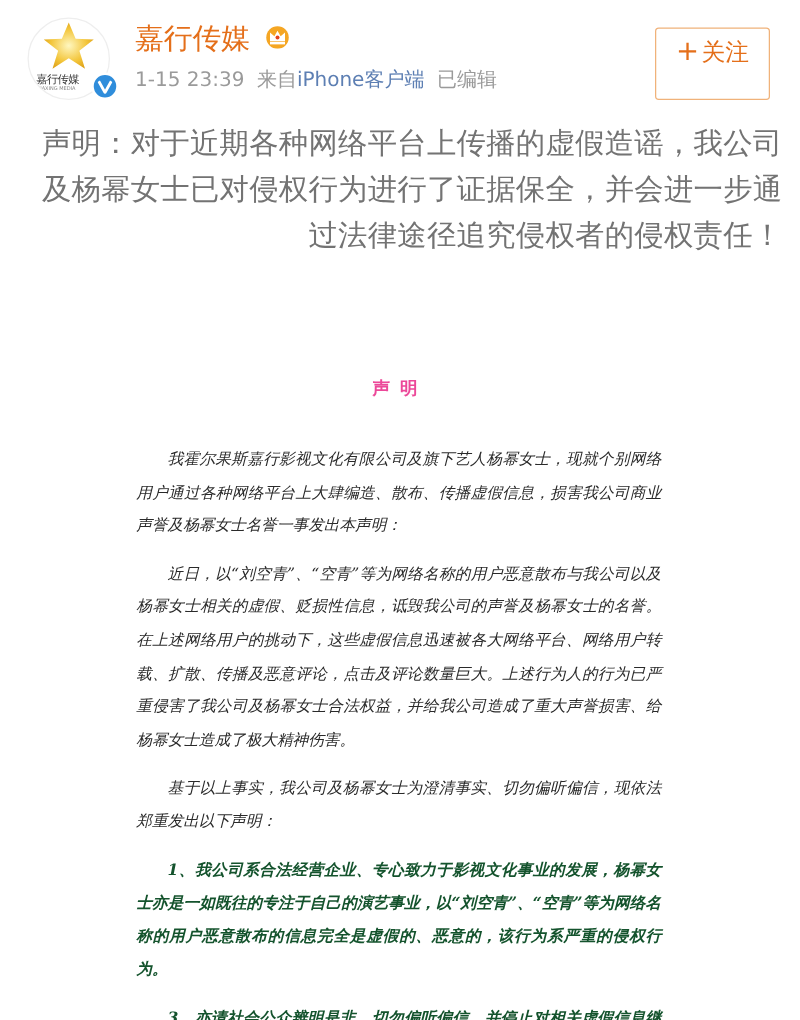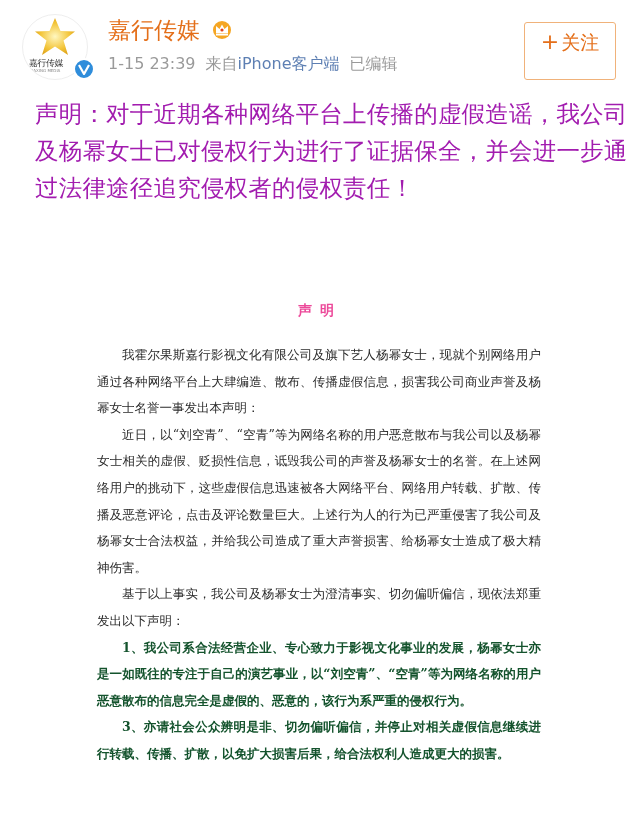--- a/index.html
+++ b/index.html
@@ -17,30 +17,30 @@
     .verified svg { position: absolute; left: 3px; top: 4px; }
     .name { position: absolute; left: 108px; top: 15px; font-size: 23px; color: #e46f1a; white-space: nowrap; }
     .crown { display: inline-block; width: 22px; height: 20px; margin-left: 4px; vertical-align: -1px; }
     .meta { position: absolute; left: 108px; top: 54px; font-size: 16px; color: #9a9a9a; white-space: nowrap; text-align: right; }
     .meta .source { color: #5d7fb3; }
     .meta .sep { display: inline-block; width: 10px; }
     .follow-btn { position: absolute; left: 524px; top: 22px; width: 92px; height: 58px; box-sizing: border-box;
                   border: 1.5px solid #f0b27a; border-radius: 3px; color: #e46f1a; font-size: 19px;
                   text-align: center; line-height: 37px; background: #fff; cursor: pointer; }
     .follow-btn .plus { font-size: 22px; margin-right: 2px; }
-    .post-text { position: absolute; left: 35px; top: 96px; width: 604px; font-size: 23.5px; line-height: 37px;
-                 color: #a21caf; letter-spacing: 0.2px; }
+    .post-text { position: absolute; left: 22px; top: 96px; width: 604px; font-size: 23.5px; line-height: 37px;
+                 color: #737373; letter-spacing: 0.2px; text-align: right; }
     .doc { position: absolute; left: 0; top: 210px; width: 640px; height: 606px; background: #fff; }
     .doc-title { position: absolute; left: 0; top: 92px; width: 640px; text-align: center;
                  font-family: "DejaVu Serif", "Liberation Serif", serif; font-weight: bold; font-size: 14px;
                  letter-spacing: 8px; color: #ec4899; }
     .doc-body { position: absolute; left: 97px; top: 132px; width: 444px;
                 font-family: "DejaVu Serif", "Liberation Serif", serif; font-size: 12.5px;
                 line-height: 26.6px; color: #2a2a2a; }
-    .doc-body p { margin: 0; text-indent: 2em; text-align: justify; }
+    .doc-body p { margin: 12px; text-indent: 2em; text-align: justify; font-style: italic; }
     .doc-body p.bold { font-weight: bold; color: #14532d; }
   </style>
 </head>
 <body>
 
 <div class="header">
   <div class="avatar">
     <svg class="star" viewBox="0 0 44 40" width="44" height="40">
       <defs>
         <radialGradient id="sg" cx="50%" cy="50%" r="60%">

